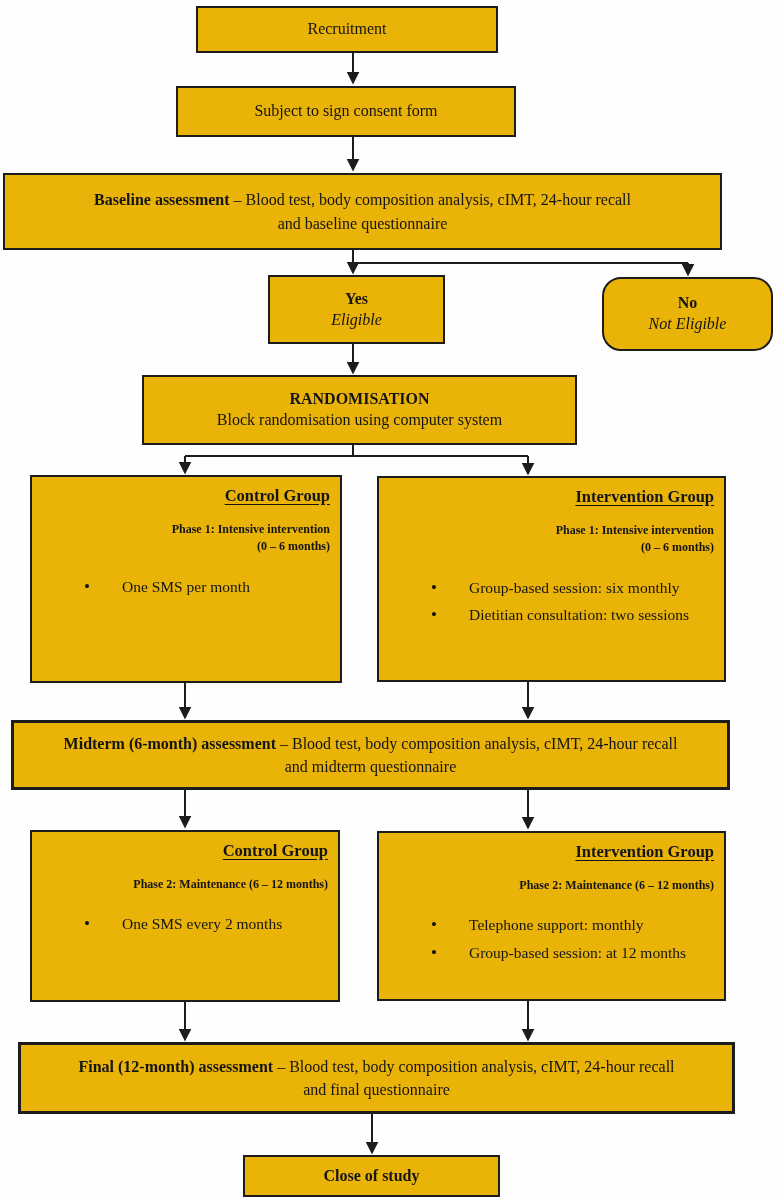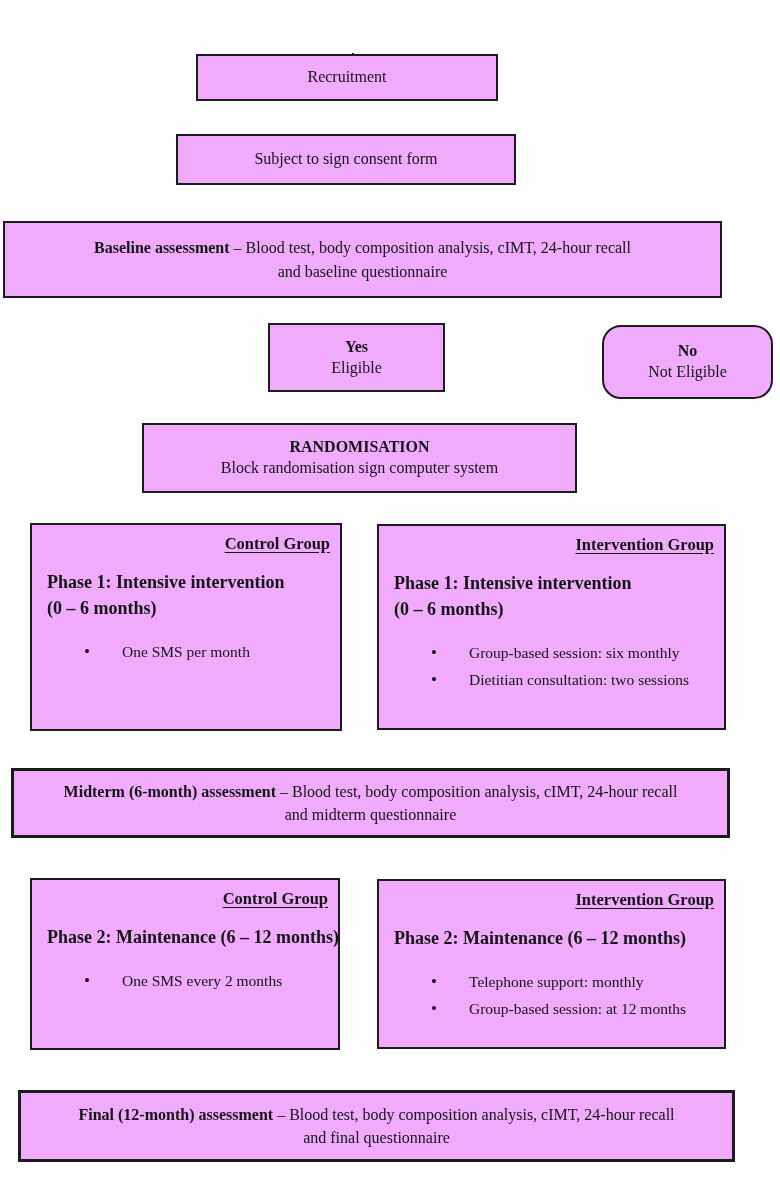--- a/index.html
+++ b/index.html
@@ -10,36 +10,35 @@
     background: #fefefe;
     font-family: "Liberation Serif", "DejaVu Serif", serif;
     color: #151515;
     overflow: hidden;
   }
   #wires { position: absolute; left: 0; top: 0; width: 780px; height: 1200px; }
 
   .box {
     position: absolute;
     box-sizing: border-box;
-    background: #f0abfc;
+    background: #eab308;
     border: 2px solid #1c1c1c;
-    margin-top: 48px;
   }
   .thick { border-width: 3px; }
 
   .center-box {
     display: flex;
     flex-direction: column;
     align-items: center;
     justify-content: center;
     text-align: center;
   }
   .label { font-size: 16px; line-height: 1.3; }
   .bold { font-weight: bold; }
-  .italic { }
+  .italic { font-style: italic; }
 
   .assess-text {
     margin: 0;
     padding: 0 10px;
     font-size: 16px;
     line-height: 1.45;
     text-align: center;
   }
 
   .group-box { padding: 9px 10px 0 10px; }
@@ -47,23 +46,24 @@
     text-align: right;
     font-weight: bold;
     font-size: 16.5px;
     text-decoration: underline;
     text-underline-offset: 3px;
   }
   .phase {
     margin-top: 15px;
     padding-left: 5px;
     font-weight: bold;
-    font-size: 18px;
+    font-size: 12px;
     line-height: 1.45;
     white-space: nowrap;
+    text-align: right;
   }
   .bullets { list-style: none; margin: 17px 0 0 0; padding: 0; }
   .bullets li {
     display: flex;
     align-items: baseline;
     font-size: 15.5px;
     line-height: 1.6;
   }
   .dot {
     display: inline-block;
@@ -126,21 +126,21 @@
     <div class="label italic">Eligible</div>
   </div>
 
   <div class="box center-box" style="left:602px; top:277px; width:171px; height:74px;border-radius:19px;">
     <div class="label bold">No</div>
     <div class="label italic">Not Eligible</div>
   </div>
 
   <div class="box center-box" style="left:142px; top:375px; width:435px; height:70px;">
     <div class="label bold">RANDOMISATION</div>
-    <div class="label">Block randomisation sign computer system</div>
+    <div class="label">Block randomisation using computer system</div>
   </div>
 
   <div class="box group-box" style="left:30px; top:475px; width:312px; height:208px;">
     <div class="gtitle">Control Group</div>
     <div class="phase">
       <span>Phase 1: Intensive intervention</span><br>
       <span>(0 – 6 months)</span>
     </div>
     <ul class="bullets">
       <li>

